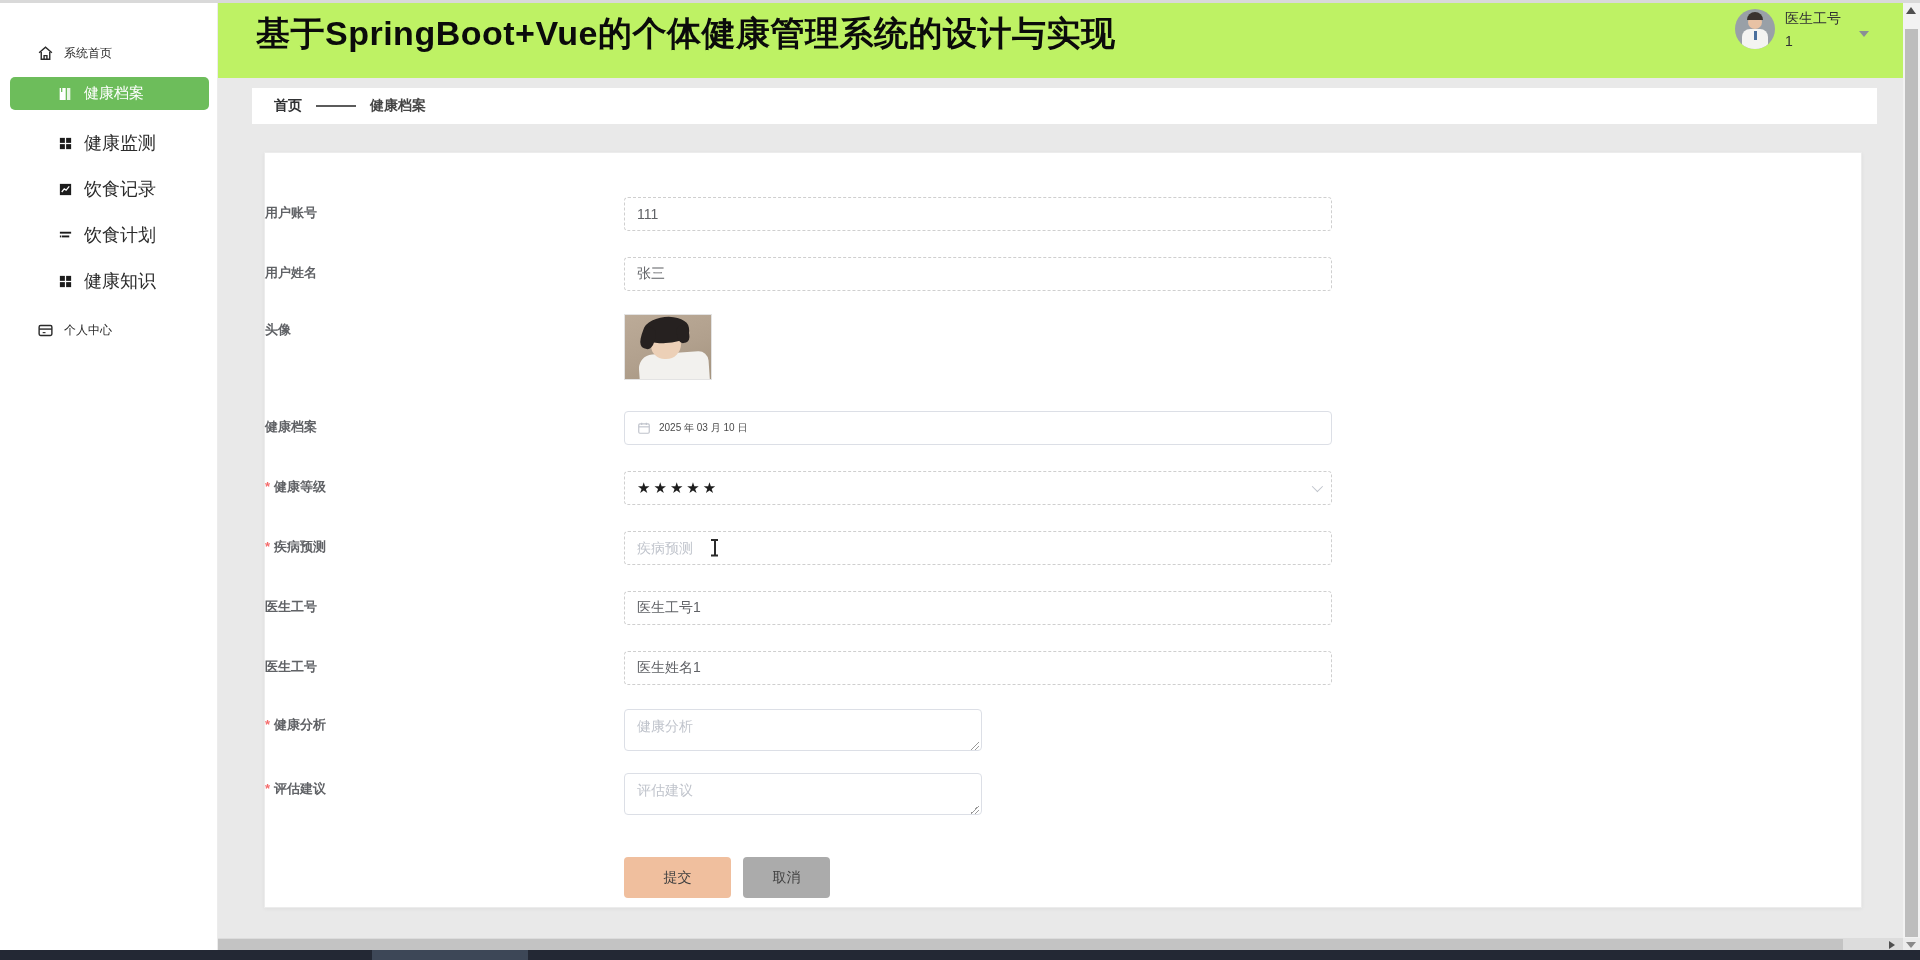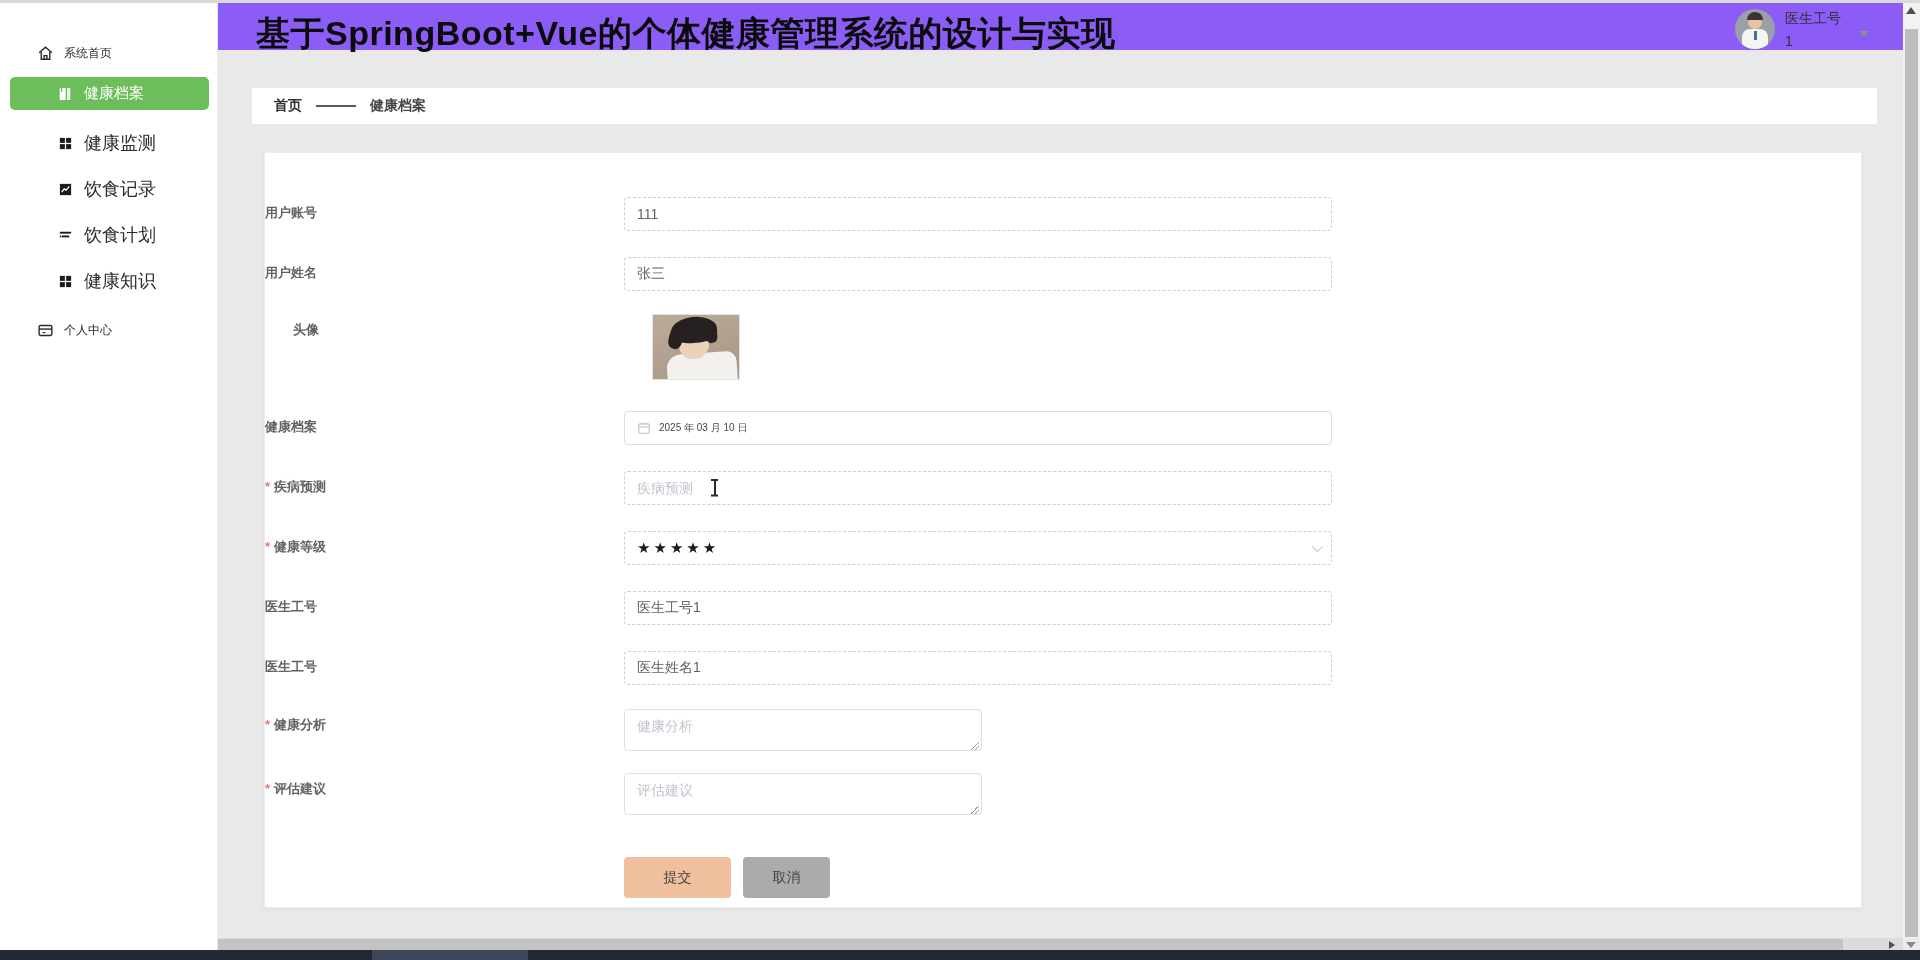--- a/index.html
+++ b/index.html
@@ -10,21 +10,21 @@
 
   
   .sidebar { position:absolute; left:0; top:3px; width:218px; height:947px; background:#fff; z-index:4; border-right:1px solid #ececec; padding-top:36px; }
   .side-item { display:flex; align-items:center; cursor:pointer; color:#2b2b2b; }
   .side-item .icn { display:inline-flex; width:18px; height:18px; margin-right:10px; align-items:center; justify-content:center; }
   .si-root { font-size:12px; padding-left:36px; height:28px; margin-bottom:10px;align-items:center; }
   .si-sub  { font-size:18px; padding-left:56px; height:22px; margin-bottom:24px; }
   .si-active { background:#6dbd5b; color:#fff; margin:2px 8px 22px 10px; border-radius:5px; height:33px; padding-left:46px; font-size:15px; }
 
   
-  .header { position:absolute; left:218px; top:3px; width:1685px; height:47px; background:#8b5cf6; z-index:3; }
+  .header { position:absolute; left:218px; top:3px; width:1685px; height:75px; background:#bef264; z-index:3; }
   .page-title { position:absolute; left:38px; top:8px; font-size:34px; font-weight:900; color:#0b0b0b; letter-spacing:0.5px; white-space:nowrap; }
   .userbox { position:absolute; right:34px; top:6px; display:flex; align-items:flex-start; cursor:pointer; }
   .uavatar { width:40px; height:40px; border-radius:50%; overflow:hidden; position:relative; background:#99a0a7; flex:0 0 auto; }
   .uavatar .coat { position:absolute; left:7px; top:20px; width:26px; height:20px; background:#f4f4f2; border-radius:8px 8px 0 0; }
   .uavatar .face { position:absolute; left:13px; top:6px; width:14px; height:14px; background:#e8c2a4; border-radius:50%; }
   .uavatar .hair { position:absolute; left:12px; top:3px; width:16px; height:8px; background:#3a3330; border-radius:8px 8px 0 0; }
   .uavatar .tie  { position:absolute; left:19px; top:22px; width:3px; height:9px; background:#4a6f9d; }
   .umeta { margin-left:10px; display:flex; flex-direction:column; }
   .uname { font-size:14px; color:#303133; line-height:18px; }
   .uid { font-size:14px; color:#303133; margin-top:6px; }
@@ -39,21 +39,21 @@
   
   .card { position:absolute; left:264px; top:152px; width:1598px; height:756px; background:#fff; border:1px solid #ececec; box-shadow:0 1px 4px rgba(0,0,0,0.05); padding-top:44px; z-index:2; }
   .frow { display:flex; align-items:flex-start; }
   .flabel { width:348px; font-size:13px; font-weight:700; color:#606266; padding-top:7px; flex:0 0 auto; }
   .req { color:#f56c6c; margin-right:4px; font-weight:700; }
   .fctl { margin-left:11px; position:relative; }
   .inp { width:708px; height:34px; border-radius:4px; font-size:14px; color:#606266; padding:0 12px; background:#fff; outline:none; font-family:inherit; }
   .dashed { border:1px dashed #cfcfcf; }
   .solid { border:1px solid #dcdfe6; }
   .inp::placeholder, .ta::placeholder { color:#c0c4cc; }
-  .mb26 { margin-bottom:26px; } .mb23 { margin-bottom:23px; } .mb31 { margin-bottom:31px;padding-left:28px; }
+  .mb26 { margin-bottom:26px; } .mb23 { margin-bottom:23px; } .mb31 { margin-bottom:31px; }
   .mb24 { margin-bottom:24px; } .mb18 { margin-bottom:18px; } .mb38 { margin-bottom:38px; }
 
   .photo { width:88px; height:66px; border:1px solid #e3e3e3; position:relative; overflow:hidden; background:linear-gradient(160deg,#bcab98 0%,#b1a08d 55%,#a4947f 100%); }
   .photo .shirt { position:absolute; left:14px; top:38px; width:70px; height:30px; background:#f2f1ee; border-radius:14px 10px 0 0; transform:rotate(-4deg); }
   .photo .face { position:absolute; left:26px; top:14px; width:30px; height:30px; background:#ecd0b7; border-radius:46% 54% 52% 48%; }
   .photo .hair { position:absolute; left:18px; top:2px; width:46px; height:26px; background:#262120; border-radius:50% 50% 40% 46%; transform:rotate(-6deg); }
   .photo .hair2 { position:absolute; left:16px; top:12px; width:14px; height:22px; background:#262120; border-radius:40%; transform:rotate(14deg); }
   .photo .hair3 { position:absolute; left:52px; top:10px; width:12px; height:18px; background:#262120; border-radius:40%; transform:rotate(-12deg); }
 
   .datefield { display:flex; align-items:center; }
@@ -232,38 +232,38 @@
               <path d="M3 10 H21"></path>
               <path d="M8 3 V7 M16 3 V7"></path>
             </svg>
         </span>
         <span class="datetext">2025 年 03 月 10 日</span>
       </div>
     </div>
   </div>
 
   <div class="frow mb26">
-    <label class="flabel"><span class="req">*</span><span>疾病预测</span></label>
-    <div class="fctl">
-      <input class="inp dashed" placeholder="疾病预测" style="">
-      <div class="ibeam"></div>
-    </div>
-  </div>
-
-  <div class="frow mb26">
     <label class="flabel"><span class="req">*</span><span>健康等级</span></label>
     <div class="fctl">
       <div class="inp dashed selfield">
         <span class="stars">★★★★★</span>
         <span class="chev"></span>
       </div>
     </div>
   </div>
 
   <div class="frow mb26">
+    <label class="flabel"><span class="req">*</span><span>疾病预测</span></label>
+    <div class="fctl">
+      <input class="inp dashed" placeholder="疾病预测" style="">
+      <div class="ibeam"></div>
+    </div>
+  </div>
+
+  <div class="frow mb26">
     <label class="flabel">医生工号</label>
     <div class="fctl">
       <input class="inp dashed" value="医生工号1" style="">
     </div>
   </div>
 
   <div class="frow mb24">
     <label class="flabel">医生工号</label>
     <div class="fctl">
       <input class="inp dashed" value="医生姓名1" style="">

